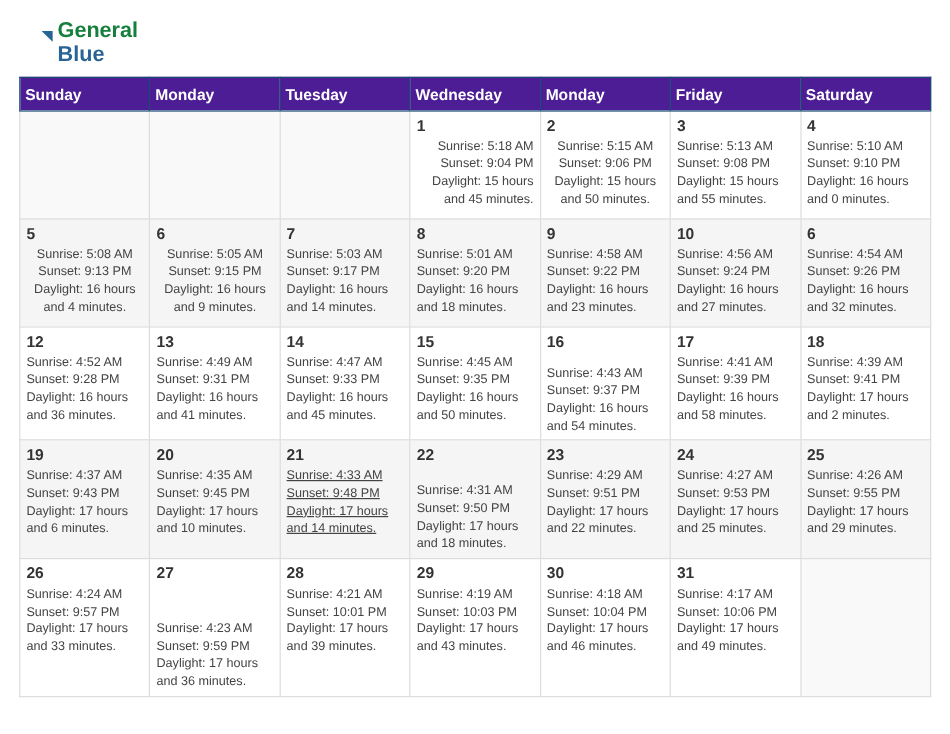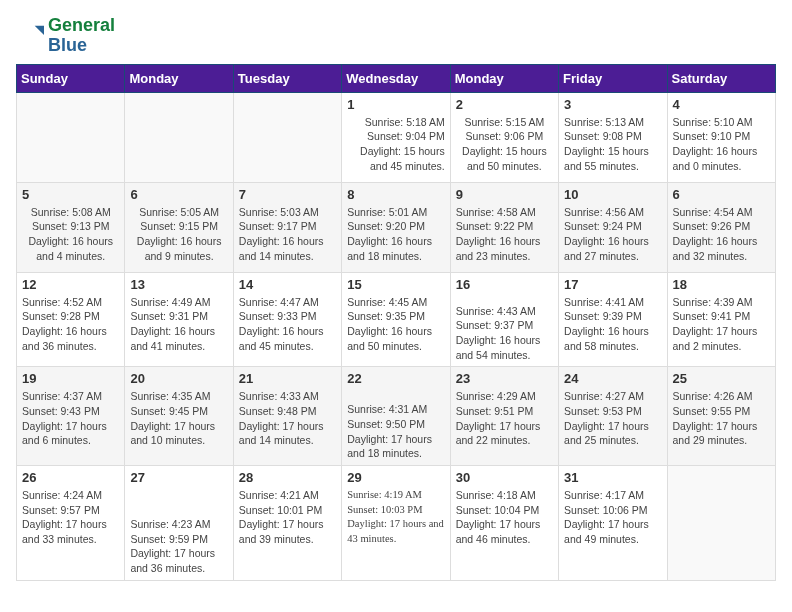--- a/index.html
+++ b/index.html
@@ -244,21 +244,21 @@
 Daylight: 17 hours and 6 minutes.</div>
         </td>
         <td>
           <div class="day-number">20</div>
           <div class="cell-content" style="white-space: pre-line;">Sunrise: 4:35 AM
 Sunset: 9:45 PM
 Daylight: 17 hours and 10 minutes.</div>
         </td>
         <td>
           <div class="day-number">21</div>
-          <div class="cell-content" style="white-space: pre-line;">Sunrise: 4:33 AM
+          <div class="cell-content" style="white-space: pre-line; text-decoration: underline;">Sunrise: 4:33 AM
 Sunset: 9:48 PM
 Daylight: 17 hours and 14 minutes.</div>
         </td>
         <td>
           <div class="day-number">22</div>
           <div class="cell-content" style="white-space: pre-line; margin-top: 16px;">Sunrise: 4:31 AM
 Sunset: 9:50 PM
 Daylight: 17 hours and 18 minutes.</div>
         </td>
         <td>
@@ -294,21 +294,21 @@
 Daylight: 17 hours and 36 minutes.</div>
         </td>
         <td>
           <div class="day-number">28</div>
           <div class="cell-content" style="white-space: pre-line;">Sunrise: 4:21 AM
 Sunset: 10:01 PM
 Daylight: 17 hours and 39 minutes.</div>
         </td>
         <td>
           <div class="day-number">29</div>
-          <div class="cell-content" style="white-space: pre-line; font-family: Liberation Serif, serif;">Sunrise: 4:19 AM
+          <div class="cell-content" style="white-space: pre-line;">Sunrise: 4:19 AM
 Sunset: 10:03 PM
 Daylight: 17 hours and 43 minutes.</div>
         </td>
         <td>
           <div class="day-number">30</div>
           <div class="cell-content" style="white-space: pre-line;">Sunrise: 4:18 AM
 Sunset: 10:04 PM
 Daylight: 17 hours and 46 minutes.</div>
         </td>
         <td>

